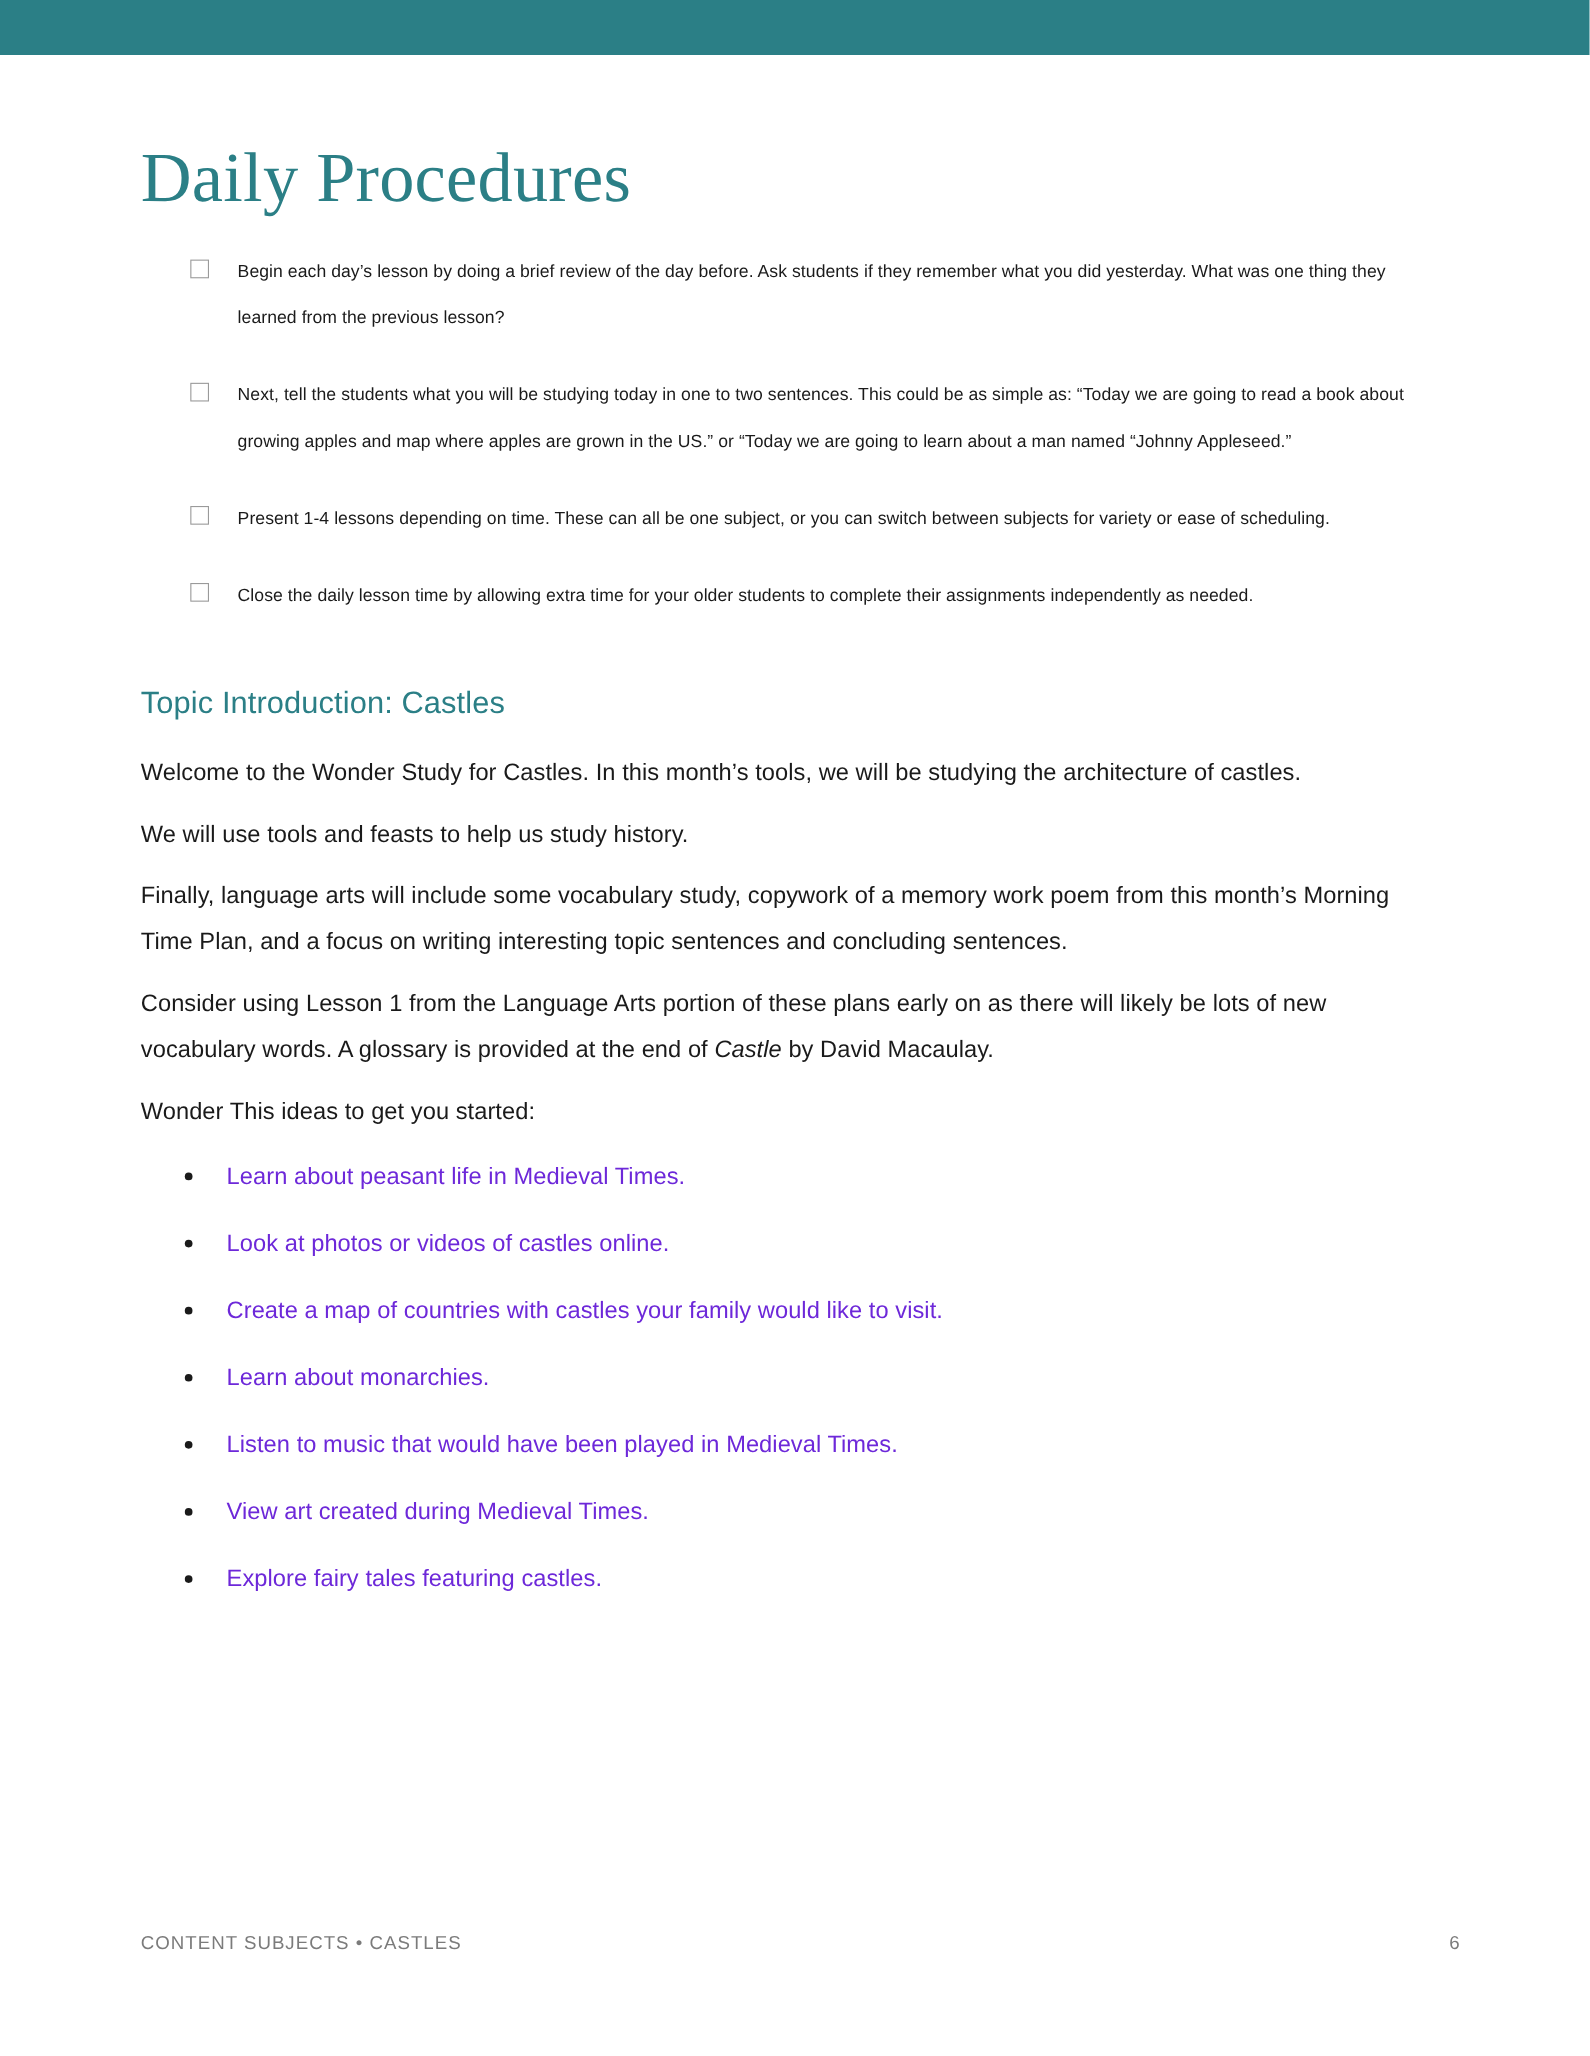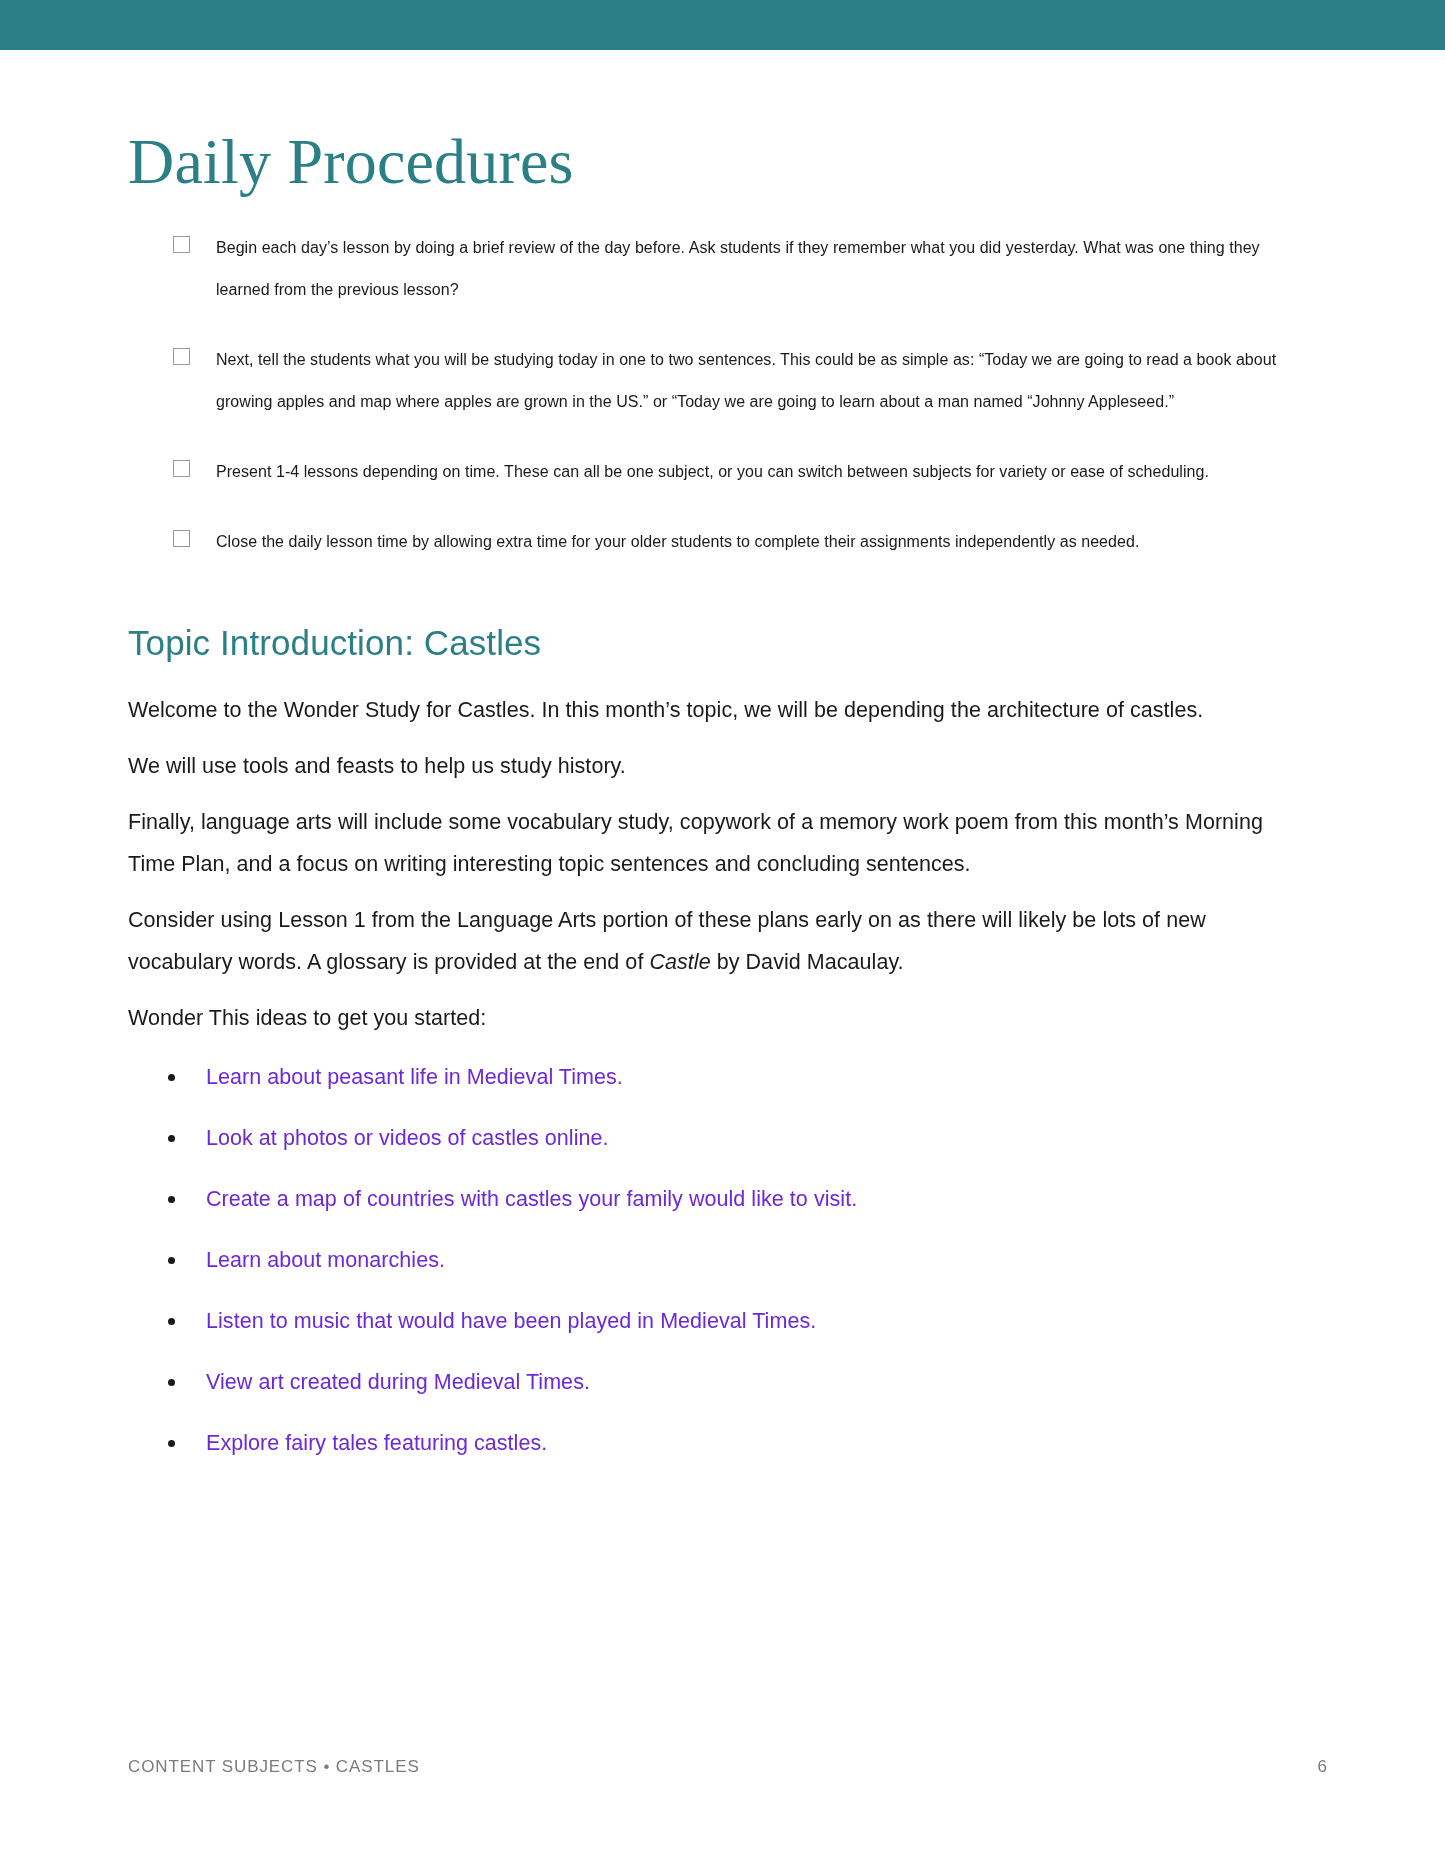--- a/index.html
+++ b/index.html
@@ -73,21 +73,21 @@
   .check-text {
     font-size: 16px;
     line-height: 42px;
     color: #1a1a1a;
     letter-spacing: 0.05px;
     max-width: 1092px;
   }
 
   
   #section-heading {
-    font-size: 35px;
+    font-size: 28px;
     font-weight: 400;
     color: #2b7f86;
     letter-spacing: 0.1px;
     margin-top: 60px;
     margin-bottom: 26px;
   }
 
   
   .body-paragraph {
     font-size: 21.5px;
@@ -175,21 +175,21 @@
       <span class="check-text">Present 1-4 lessons depending on time. These can all be one subject, or you can switch between subjects for variety or ease of scheduling.</span>
     </li>
     <li class="check-item">
       <span class="checkbox-icon"></span>
       <span class="check-text">Close the daily lesson time by allowing extra time for your older students to complete their assignments independently as needed.</span>
     </li>
   </ul>
 
   <h2 id="section-heading">Topic Introduction: Castles</h2>
 
-  <p class="body-paragraph">Welcome to the Wonder Study for Castles. In this month’s topic, we will be depending the architecture of castles.</p>
+  <p class="body-paragraph">Welcome to the Wonder Study for Castles. In this month’s tools, we will be studying the architecture of castles.</p>
   <p class="body-paragraph">We will use tools and feasts to help us study history.</p>
   <p class="body-paragraph">Finally, language arts will include some vocabulary study, copywork of a memory work poem from this month’s Morning Time Plan, and a focus on writing interesting topic sentences and concluding sentences.</p>
 
   <p class="body-paragraph"><span>Consider using Lesson 1 from the Language Arts portion of these plans early on as there will likely be lots of new vocabulary words. A glossary is provided at the end of </span><em>Castle</em><span> by David Macaulay.</span></p>
 
   <p class="body-paragraph">Wonder This ideas to get you started:</p>
 
   <ul id="idea-list">
     <li class="idea-item">
       <span class="bullet-dot"></span>

